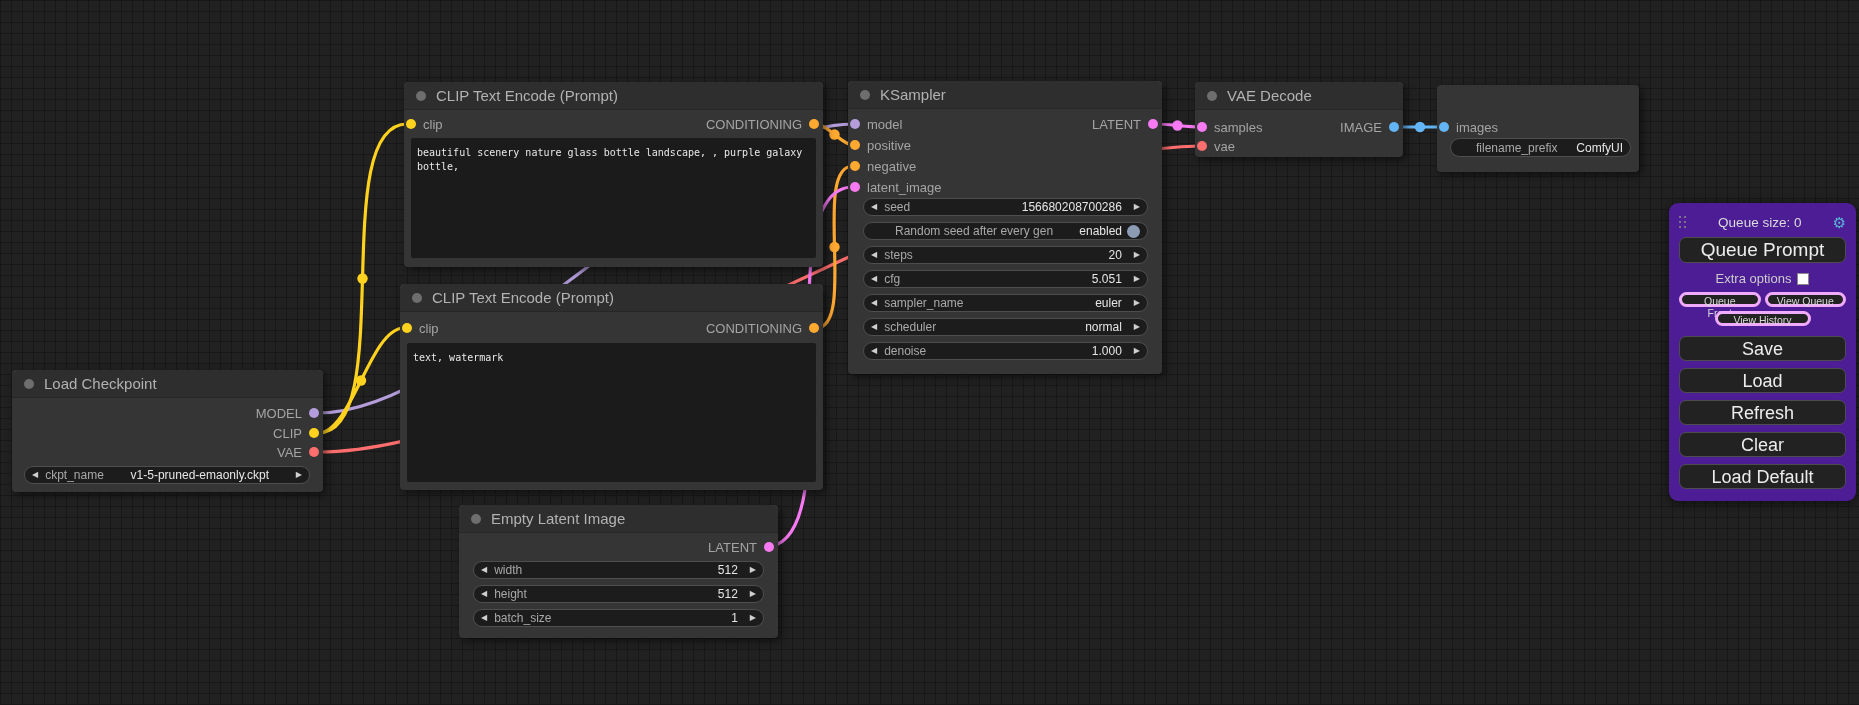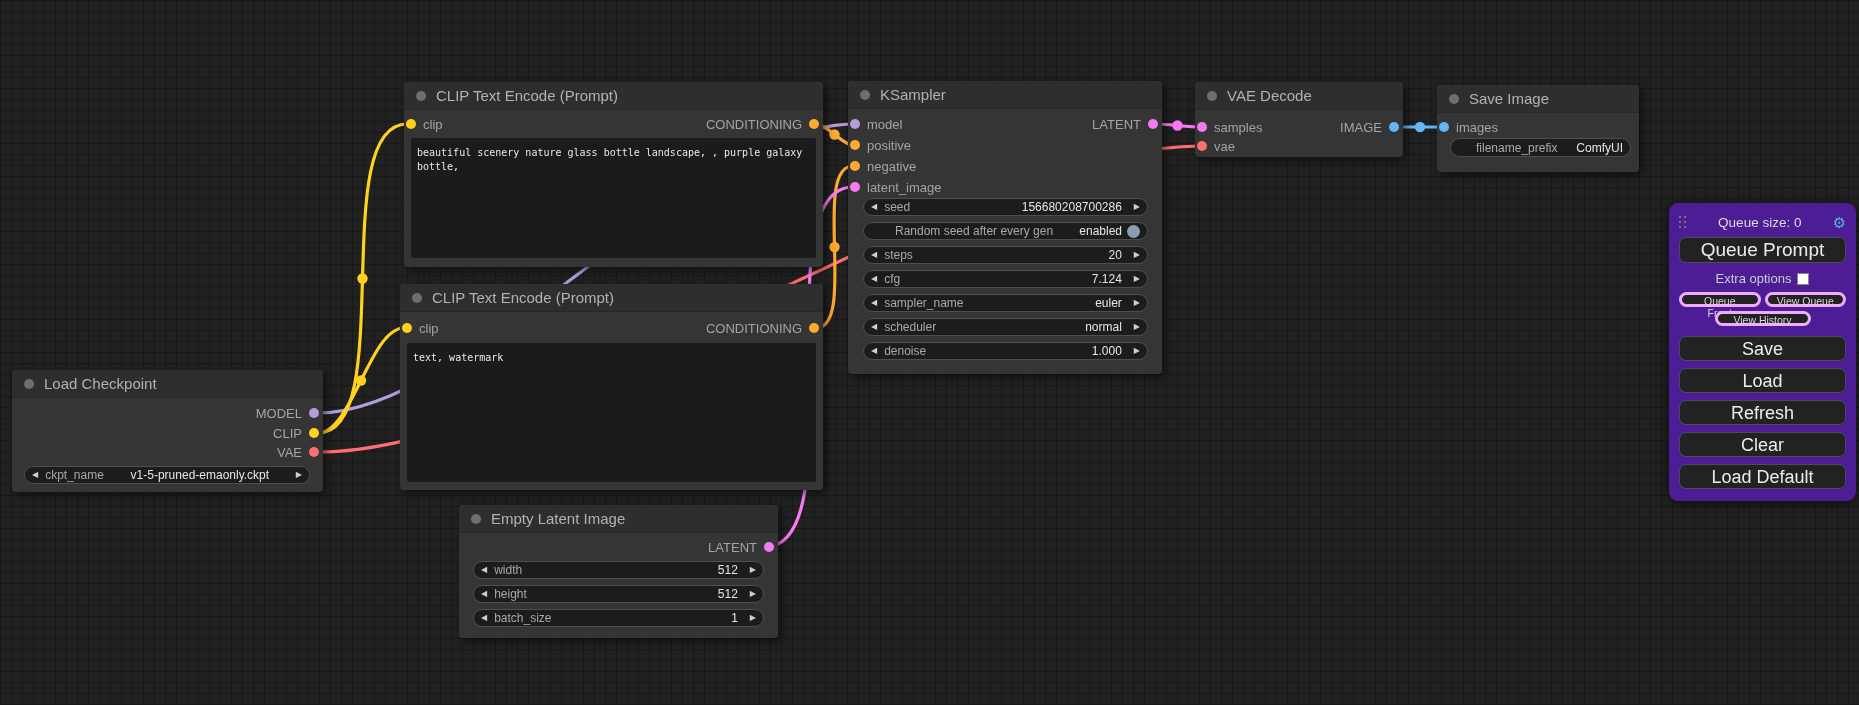--- a/index.html
+++ b/index.html
@@ -194,21 +194,21 @@
   </div>
   <div class="widget" style="top:165px;left:15px;right:14px">
     <span class="arr">◀</span>
     <span class="wlabel">steps</span>
     <span class="wvalue">20</span>
     <span class="arr right">▶</span>
   </div>
   <div class="widget" style="top:189px;left:15px;right:14px">
     <span class="arr">◀</span>
     <span class="wlabel">cfg</span>
-    <span class="wvalue">7.124</span>
+    <span class="wvalue">5.051</span>
     <span class="arr right">▶</span>
   </div>
   <div class="widget" style="top:213px;left:15px;right:14px">
     <span class="arr">◀</span>
     <span class="wlabel">sampler_name</span>
     <span class="wvalue">euler</span>
     <span class="arr right">▶</span>
   </div>
   <div class="widget" style="top:237px;left:15px;right:14px">
     <span class="arr">◀</span>
@@ -266,24 +266,20 @@
     <span class="dot" style="background: rgb(255, 110, 110);"></span>
     <span>vae</span>
   </div>
   <div class="slot out" style="top:36px">
     <span>IMAGE</span>
     <span class="dot" style="background: rgb(100, 181, 246);"></span>
   </div>
 </div>
 
 <div class="node" style="left:1437px;top:85px;width:202px;height:87px">
-  <div class="ntitle">
-    <span class="tdot"></span>
-    <span>Save Image</span>
-  </div>
   <div class="slot in" style="top:33px">
     <span class="dot" style="background: rgb(100, 181, 246);"></span>
     <span>images</span>
   </div>
   <div class="widget" style="top:53px;left:13px;right:8px;height:19px">
     <span class="wlabel" style="margin-left:18px">filename_prefix</span>
     <span class="wvalue" style="">ComfyUI</span>
   </div>
 </div>
 

